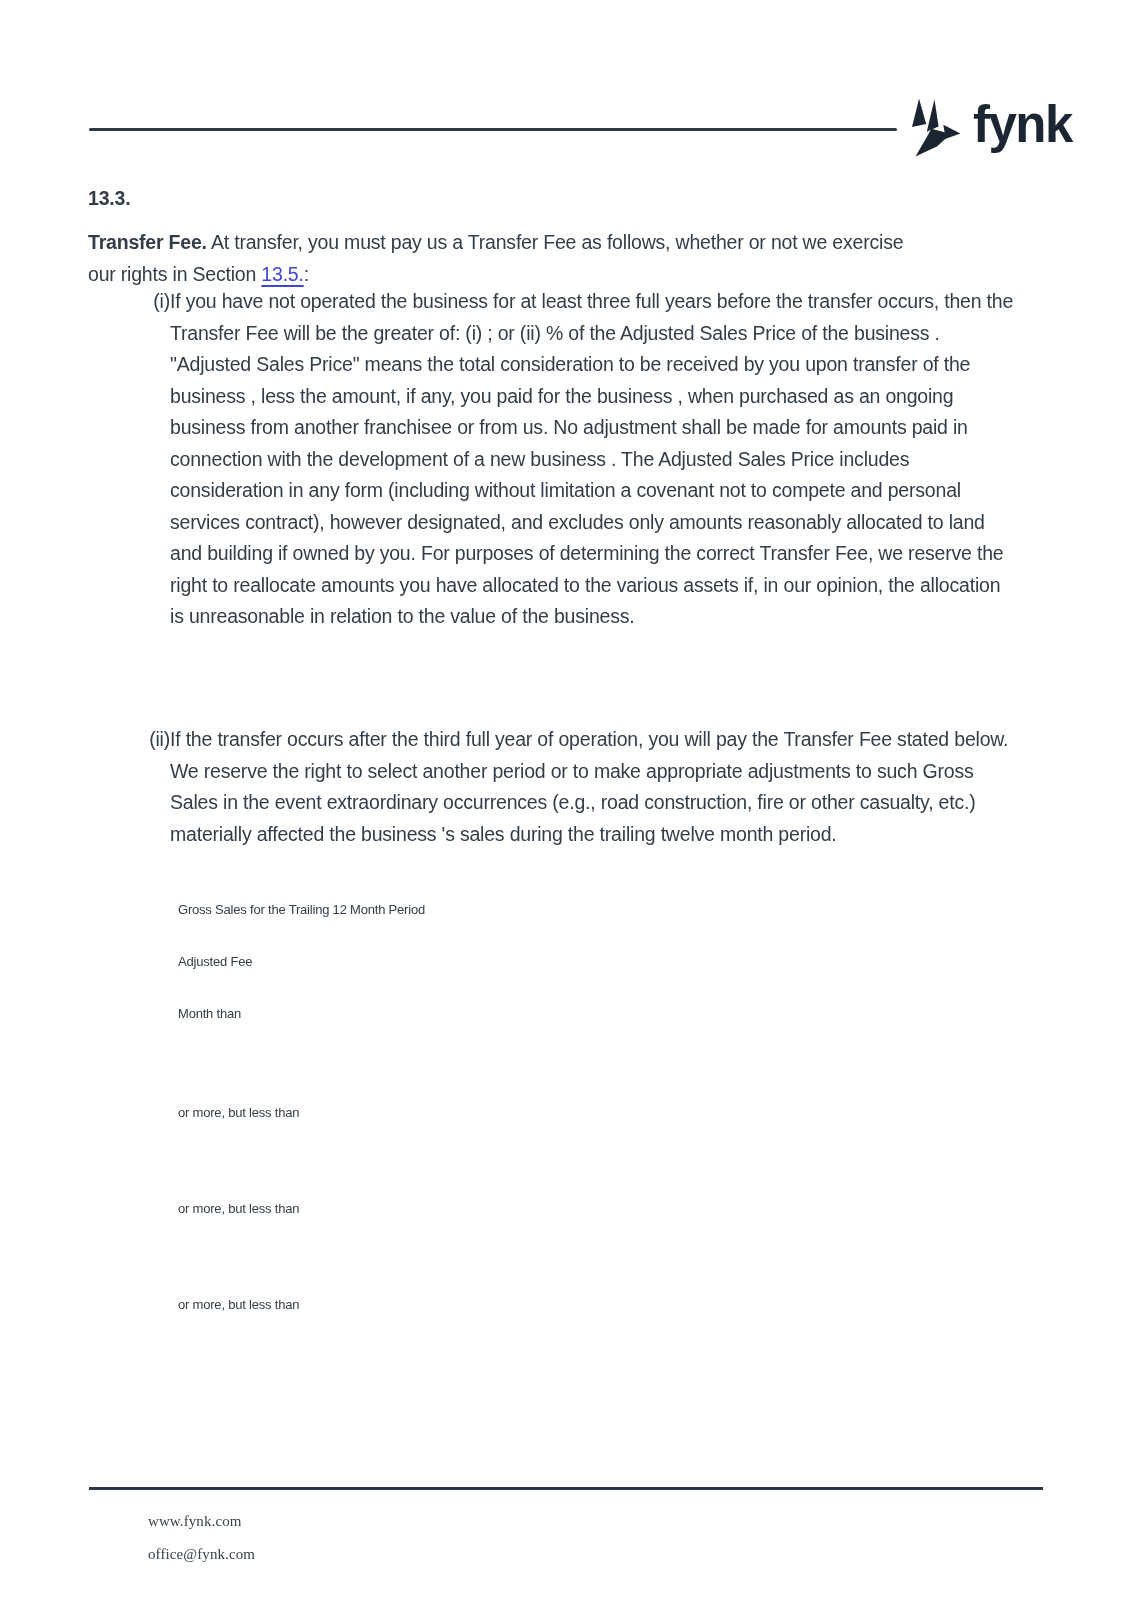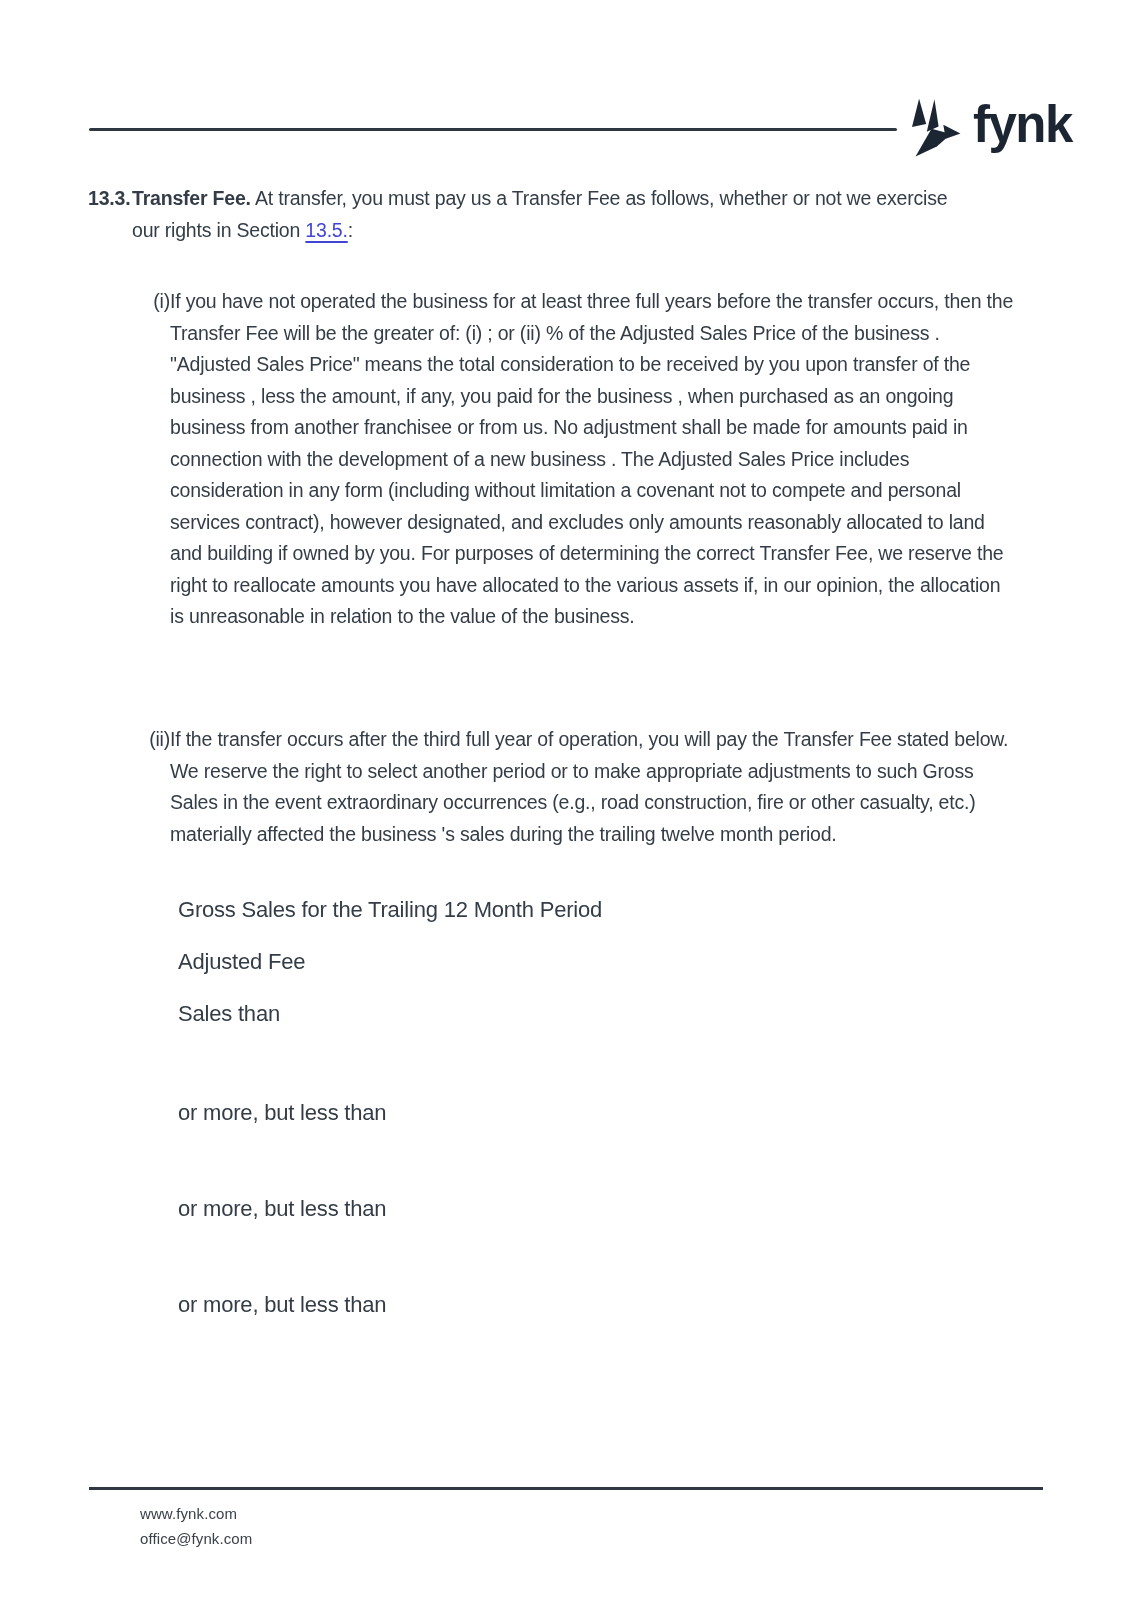--- a/index.html
+++ b/index.html
@@ -31,21 +31,21 @@
   .logo svg{display:block;}
   .wordmark{
     font-size:51px;font-weight:700;letter-spacing:-1.5px;
     color:var(--brand);line-height:1;padding-bottom:6px;
   }
 
   
   .section-heading{
     position:absolute;left:88px;top:183px;
     display:flex;align-items:flex-start;
-    font-size:19.5px;line-height:31.5px;letter-spacing:-0.2px;
+    font-size:19.5px;line-height:31.5px;letter-spacing:-0.2px;flex-direction:column;
   }
   .sec-num{font-weight:700;width:44px;flex:0 0 44px;}
   .sec-text{width:828px;}
   .sec-text strong{font-weight:700;}
   .doc-link{
     color:var(--link);
     text-decoration:underline;
     text-decoration-thickness:1.5px;
     text-underline-offset:4px;
   }
@@ -57,40 +57,40 @@
     font-size:19.5px;line-height:31.5px;letter-spacing:-0.2px;
   }
   .clause .marker{flex:0 0 22px;text-align:right;}
   .clause .clause-text{width:845px;}
   .clause-i{top:286px;}
   .clause-ii{top:724px;}
 
   
   .tline{
     position:absolute;left:178px;
-    font-size:22px;line-height:31.5px;letter-spacing:-0.2px;
+    font-size:13px;line-height:31.5px;letter-spacing:-0.2px;
     white-space:nowrap;
   }
   .tl-0{top:894px;}
   .tl-1{top:946px;}
   .tl-2{top:998px;}
   .tl-3{top:1097px;}
   .tl-4{top:1193px;}
   .tl-5{top:1289px;}
 
   
   .footer-rule{
     position:absolute;left:89px;top:1487px;width:954px;height:3px;
     background:var(--rule);
   }
   .footer-text{
     position:absolute;left:140px;top:1501px;
     font-size:15px;line-height:25px;color:#3a4149;letter-spacing:0.1px;
   }
-  .footer-text p{margin:0;}
+  .footer-text p{margin:8px;font-family:Liberation Serif, serif;}
 </style>
 </head>
 <body>
 
 <div class="page">
 
   <div class="header-rule"></div>
 
   <div class="logo">
     <span>
@@ -114,21 +114,21 @@
     <p class="clause-text">If you have not operated the business for at least three full years before the transfer occurs, then the Transfer Fee will be the greater of: (i) ; or (ii) % of the Adjusted Sales Price of the business . "Adjusted Sales Price" means the total consideration to be received by you upon transfer of the business , less the amount, if any, you paid for the business , when purchased as an ongoing business from another franchisee or from us. No adjustment shall be made for amounts paid in connection with the development of a new business . The Adjusted Sales Price includes consideration in any form (including without limitation a covenant not to compete and personal services contract), however designated, and excludes only amounts reasonably allocated to land and building if owned by you. For purposes of determining the correct Transfer Fee, we reserve the right to reallocate amounts you have allocated to the various assets if, in our opinion, the allocation is unreasonable in relation to the value of the business.</p>
   </div>
 
   <div class="clause clause-ii">
     <span class="marker">(ii)</span>
     <p class="clause-text">If the transfer occurs after the third full year of operation, you will pay the Transfer Fee stated below. We reserve the right to select another period or to make appropriate adjustments to such Gross Sales in the event extraordinary occurrences (e.g., road construction, fire or other casualty, etc.) materially affected the business 's sales during the trailing twelve month period.</p>
   </div>
 
   <p class="tline tl-0">Gross Sales for the Trailing 12 Month Period</p>
   <p class="tline tl-1">Adjusted Fee</p>
-  <p class="tline tl-2">Sales than</p>
+  <p class="tline tl-2">Month than</p>
   <p class="tline tl-3">or more, but less than</p>
   <p class="tline tl-4">or more, but less than</p>
   <p class="tline tl-5">or more, but less than</p>
 
   <div class="footer-rule"></div>
   <div class="footer-text">
     <p>www.fynk.com</p>
     <p>office@fynk.com</p>
   </div>
 

